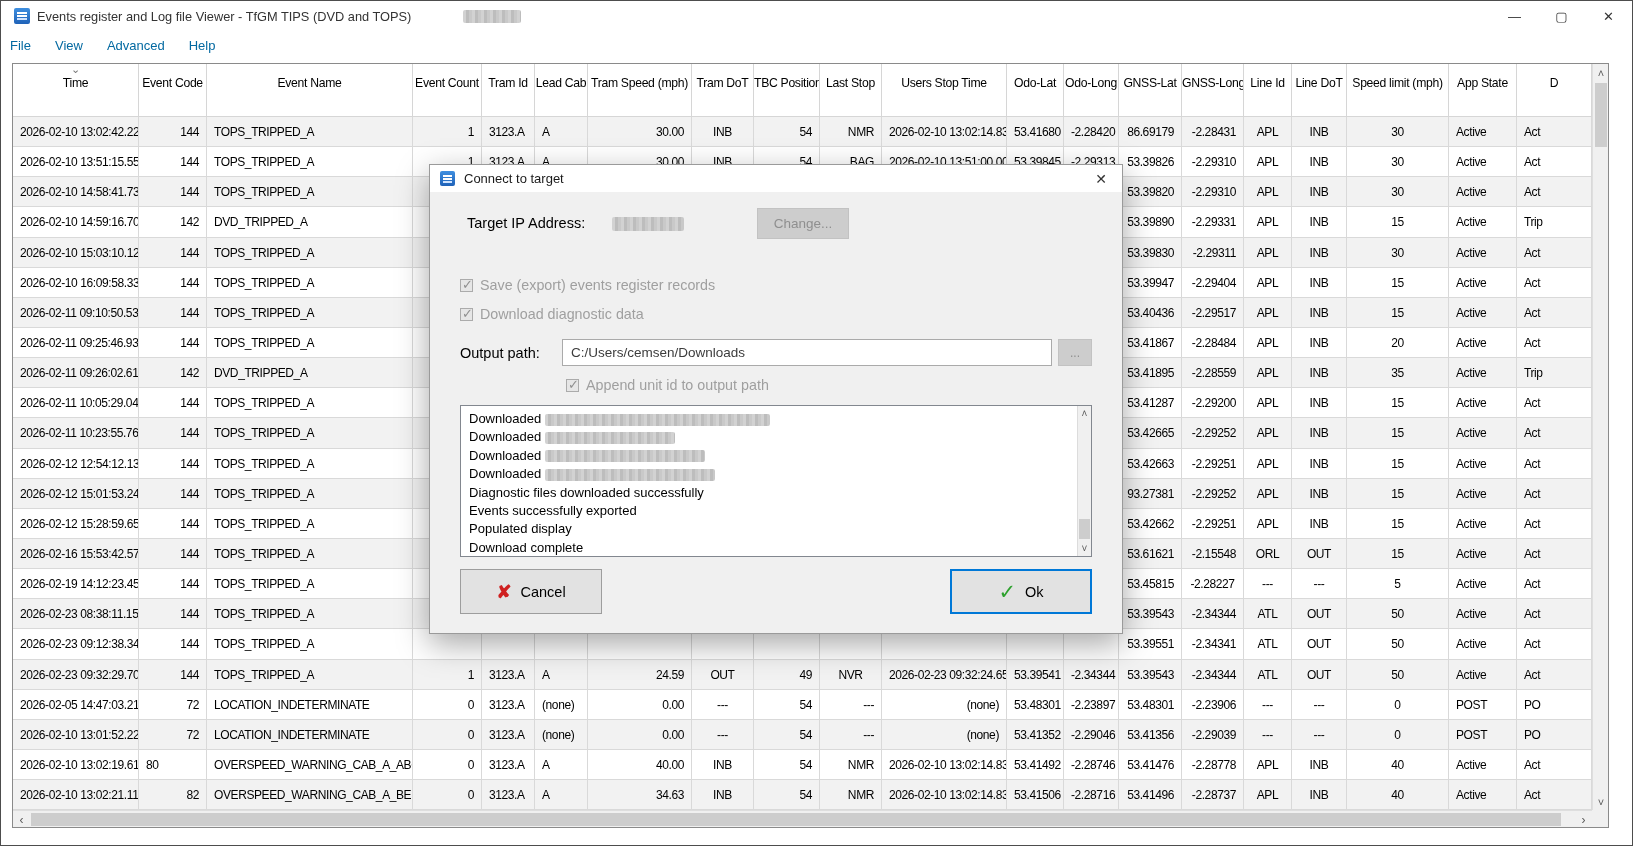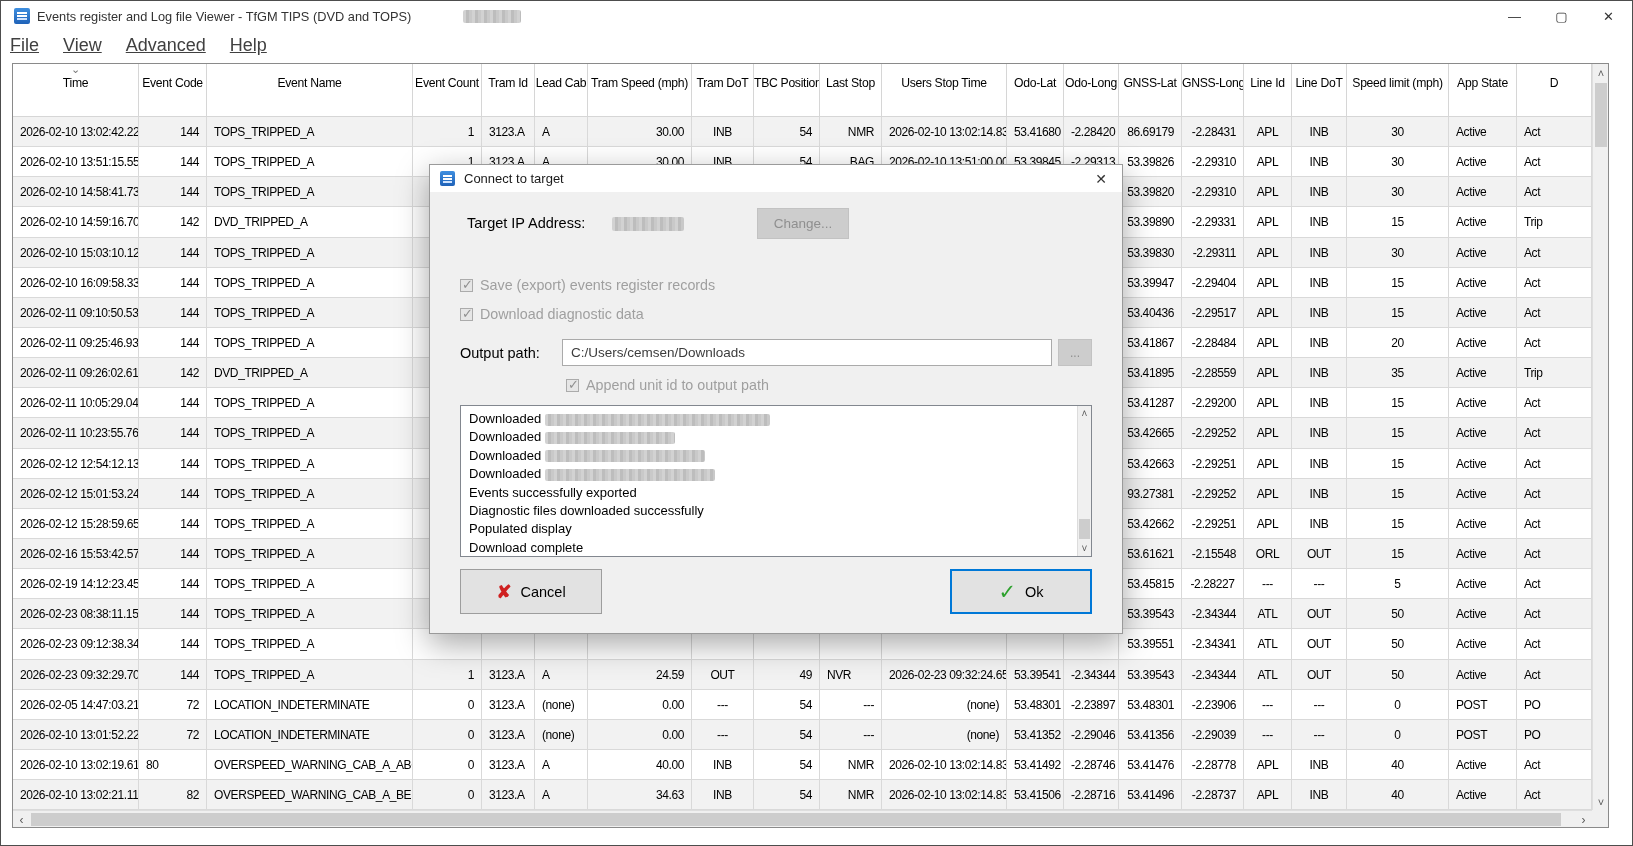--- a/index.html
+++ b/index.html
@@ -11,21 +11,21 @@
   .app-icon { position:absolute; left:13px; top:7px; width:16px; height:16px; background:linear-gradient(#3f8fe0,#1f62b8); border-radius:2px; }
   .app-icon:before { content:""; position:absolute; left:3px; top:4px; width:10px; height:2px; background:#fff; box-shadow:0 3px 0 #fff, 0 6px 0 #cfe3ff; }
   .title-text { position:absolute; left:36px; top:8px; font-size:12.8px; color:#333; white-space:nowrap; }
   .redact { display:inline-block; background:repeating-linear-gradient(90deg,#d2d2d2 0 3px,#bdbdbd 3px 6px,#c9c9c9 6px 9px); border-radius:2px; filter:blur(0.7px); vertical-align:middle; }
   .title-redact { position:absolute; left:462px; top:9px; width:58px; height:13px; }
   .win-controls { position:absolute; right:0; top:0; height:30px; display:flex; }
   .win-btn { width:47px; height:30px; display:flex; align-items:center; justify-content:center; font-size:13px; color:#333; }
 
   
   .menubar { position:absolute; left:0; top:30px; width:100%; height:28px; background:#ffffff; display:flex; align-items:center; padding-left:9px; }
-  .menu-item { font-size:18px; color:#404040; padding:4px 10px 4px 0; margin-right:14px; white-space:nowrap;text-decoration:underline; }
+  .menu-item { font-size:13px; color:#0369a1; padding:4px 10px 4px 0; margin-right:14px; white-space:nowrap; }
 
   
   .grid { position:absolute; left:11px; top:62px; width:1597px; height:765px; border:1px solid #8a8a8a; background:#fff; }
   .grid-inner { position:absolute; left:0; top:0; width:1579px; height:763px; overflow:hidden; }
   .grid-header { position:relative; display:flex; height:53px; background:#fff; border-bottom:1px solid #d6d6d6; }
   .hcell { position:relative; height:100%; border-right:1px solid #d6d6d6; font-size:12.2px; letter-spacing:-0.3px; color:#000; text-align:center; padding-top:12px; white-space:nowrap; overflow:hidden; }
   .sort-chev { position:absolute; top:-1px; left:50%; transform:translateX(-50%); font-size:11px; color:#777; }
   .grid-row { display:flex; height:30.15px; background:#fff; border-bottom:1px solid #d9d9d9; }
   .grid-row.alt { background:#f2f2f2; }
   .cell { height:100%; border-right:1px solid #d9d9d9; font-size:12px; letter-spacing:-0.4px; color:#000; padding:8px 7px 0 7px; white-space:nowrap; overflow:hidden; }
@@ -519,21 +519,21 @@
           <div class="grid-row alt">
             <div class="cell" style="width: 126px; text-align: left;">2026-02-23 09:32:29.704</div>
             <div class="cell" style="width: 68px; text-align: right;">144</div>
             <div class="cell" style="width: 206px; text-align: left;">TOPS_TRIPPED_A</div>
             <div class="cell" style="width: 69px; text-align: right;">1</div>
             <div class="cell" style="width: 53px; text-align: left;">3123.A</div>
             <div class="cell" style="width: 53px; text-align: left;">A</div>
             <div class="cell" style="width: 104px; text-align: right;">24.59</div>
             <div class="cell" style="width: 62px; text-align: center;">OUT</div>
             <div class="cell" style="width: 66px; text-align: right;">49</div>
-            <div class="cell" style="width: 62px; text-align: left;">NVR</div>
+            <div class="cell" style="width: 62px; text-align: center;">NVR</div>
             <div class="cell" style="width: 125px; text-align: right;">2026-02-23 09:32:24.658</div>
             <div class="cell" style="width: 57px; text-align: right;">53.39541</div>
             <div class="cell" style="width: 55px; text-align: right;">-2.34344</div>
             <div class="cell" style="width: 63px; text-align: right;">53.39543</div>
             <div class="cell" style="width: 62px; text-align: right;">-2.34344</div>
             <div class="cell" style="width: 48px; text-align: center;">ATL</div>
             <div class="cell" style="width: 55px; text-align: center;">OUT</div>
             <div class="cell" style="width: 102px; text-align: center;">50</div>
             <div class="cell" style="width: 68px; text-align: left;">Active</div>
             <div class="cell" style="width: 75px; text-align: left;">Act</div>
@@ -671,22 +671,22 @@
       <div class="chk-box"></div>
       <div class="chk-label">Append unit id to output path</div>
     </div>
 
     <div class="log-box">
       <div class="log-content">
           <div class="log-line"><span>Downloaded </span><span class="redact" style="width: 225px;"></span></div>
           <div class="log-line"><span>Downloaded </span><span class="redact" style="width: 130px;"></span></div>
           <div class="log-line"><span>Downloaded </span><span class="redact" style="width: 160px;"></span></div>
           <div class="log-line"><span>Downloaded </span><span class="redact" style="width: 170px;"></span></div>
+          <div class="log-line">Diagnostic files downloaded successfully</div>
           <div class="log-line">Events successfully exported</div>
-          <div class="log-line">Diagnostic files downloaded successfully</div>
           <div class="log-line">Populated display</div>
           <div class="log-line">Download complete</div>
         </div>
       <div class="log-scroll">
         <div class="arr" style="top:0">˄</div>
         <div class="log-thumb"></div>
         <div class="arr" style="bottom:0">˅</div>
       </div>
     </div>
 

